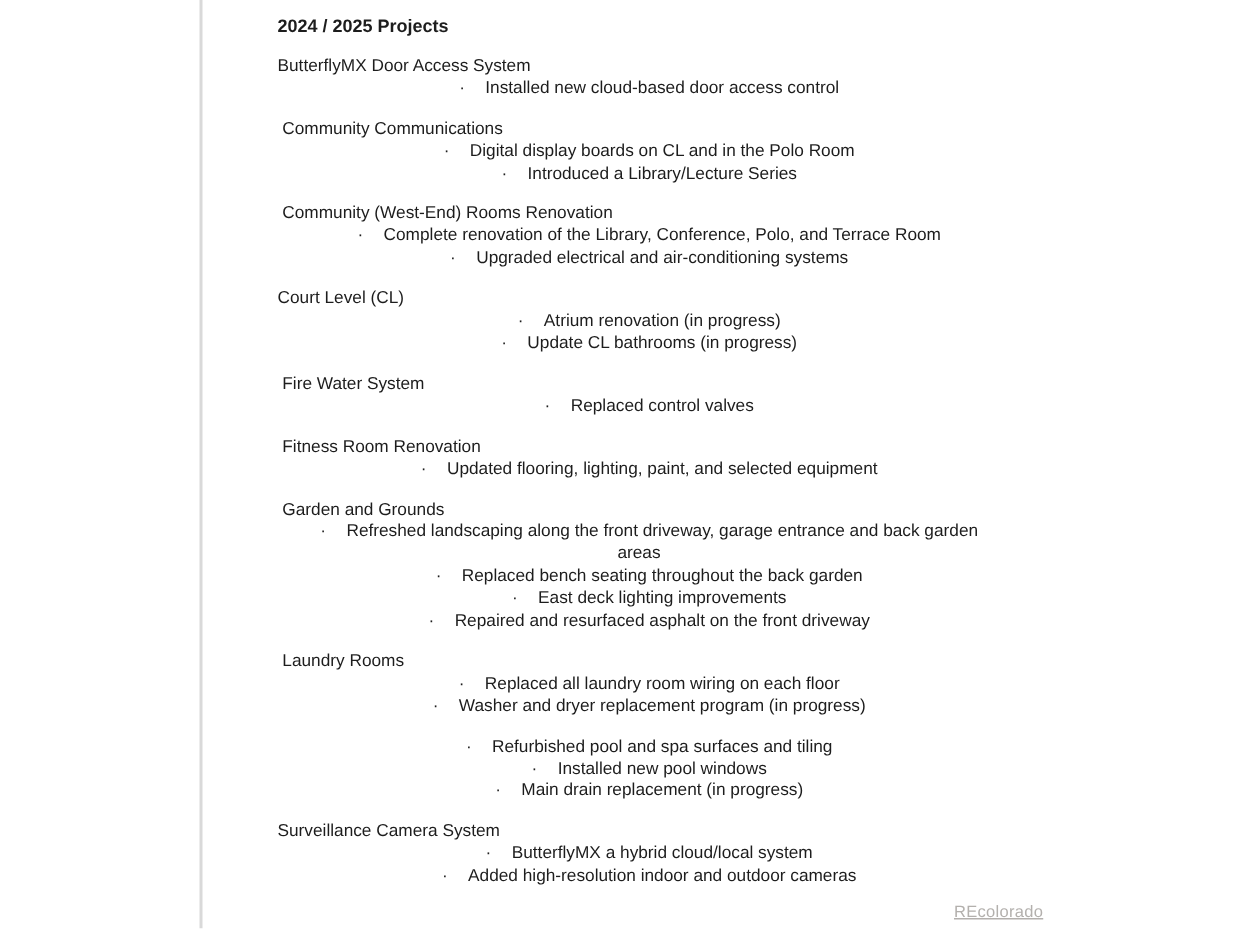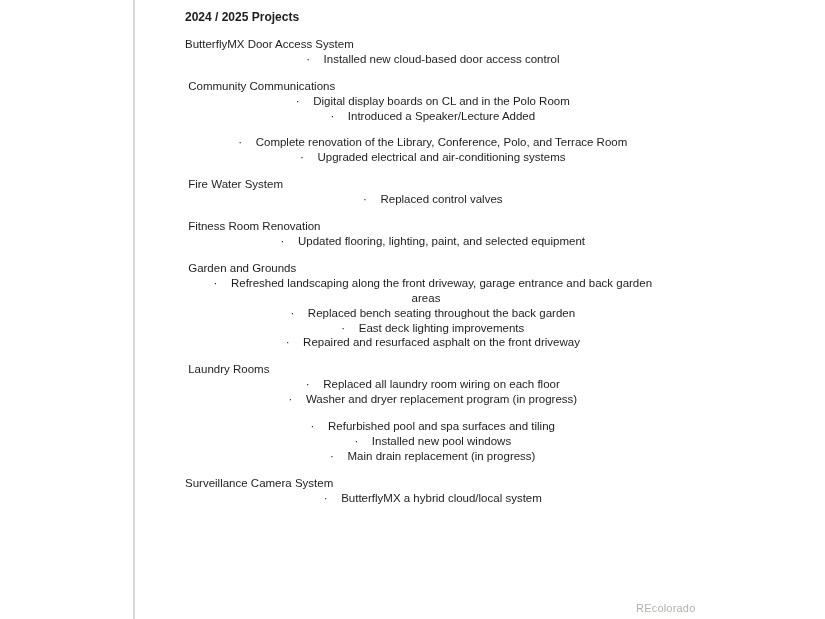--- a/index.html
+++ b/index.html
@@ -72,25 +72,31 @@
   <div class="doc">
     <div class="doc-title">2024 / 2025 Projects</div>
     <div id="sections">
         <div class="section">
           <div class="heading">ButterflyMX Door Access System</div>
           <div class="bullet"><span class="marker">·</span><span class="btext">Installed new cloud-based door access control</span></div>
         </div>
         <div class="section">
           <div class="heading"> Community Communications</div>
           <div class="bullet"><span class="marker">·</span><span class="btext">Digital display boards on CL and in the Polo Room</span></div>
-          <div class="bullet"><span class="marker">·</span><span class="btext">Introduced a Speaker/Lecture Added</span></div>
+          <div class="bullet"><span class="marker">·</span><span class="btext">Introduced a Library/Lecture Series</span></div>
         </div>
         <div class="section">
+          <div class="heading"> Community (West-End) Rooms Renovation</div>
           <div class="bullet"><span class="marker">·</span><span class="btext">Complete renovation of the Library, Conference, Polo, and Terrace Room</span></div>
           <div class="bullet"><span class="marker">·</span><span class="btext">Upgraded electrical and air-conditioning systems</span></div>
+        </div>
+        <div class="section">
+          <div class="heading">Court Level (CL)</div>
+          <div class="bullet"><span class="marker">·</span><span class="btext">Atrium renovation (in progress)</span></div>
+          <div class="bullet"><span class="marker">·</span><span class="btext">Update CL bathrooms (in progress)</span></div>
         </div>
         <div class="section">
           <div class="heading"> Fire Water System</div>
           <div class="bullet"><span class="marker">·</span><span class="btext">Replaced control valves</span></div>
         </div>
         <div class="section">
           <div class="heading"> Fitness Room Renovation</div>
           <div class="bullet"><span class="marker">·</span><span class="btext">Updated flooring, lighting, paint, and selected equipment</span></div>
         </div>
         <div class="section">
@@ -106,18 +112,19 @@
           <div class="bullet"><span class="marker">·</span><span class="btext">Washer and dryer replacement program (in progress)</span></div>
         </div>
         <div class="section">
           <div class="bullet"><span class="marker">·</span><span class="btext">Refurbished pool and spa surfaces and tiling</span></div>
           <div class="bullet"><span class="marker">·</span><span class="btext">Installed new pool windows</span></div>
           <div class="bullet"><span class="marker">·</span><span class="btext">Main drain replacement (in progress)</span></div>
         </div>
         <div class="section">
           <div class="heading">Surveillance Camera System</div>
           <div class="bullet"><span class="marker">·</span><span class="btext">ButterflyMX a hybrid cloud/local system</span></div>
+          <div class="bullet"><span class="marker">·</span><span class="btext">Added high-resolution indoor and outdoor cameras</span></div>
         </div>
       </div>
   </div>
 
-  <div class="watermark" style="color: rgb(179, 176, 173);">REcolorado</div>
+  <div class="watermark" style="color: rgb(179, 176, 173); text-decoration: underline;">REcolorado</div>
 </div>
 
 </body></html>

